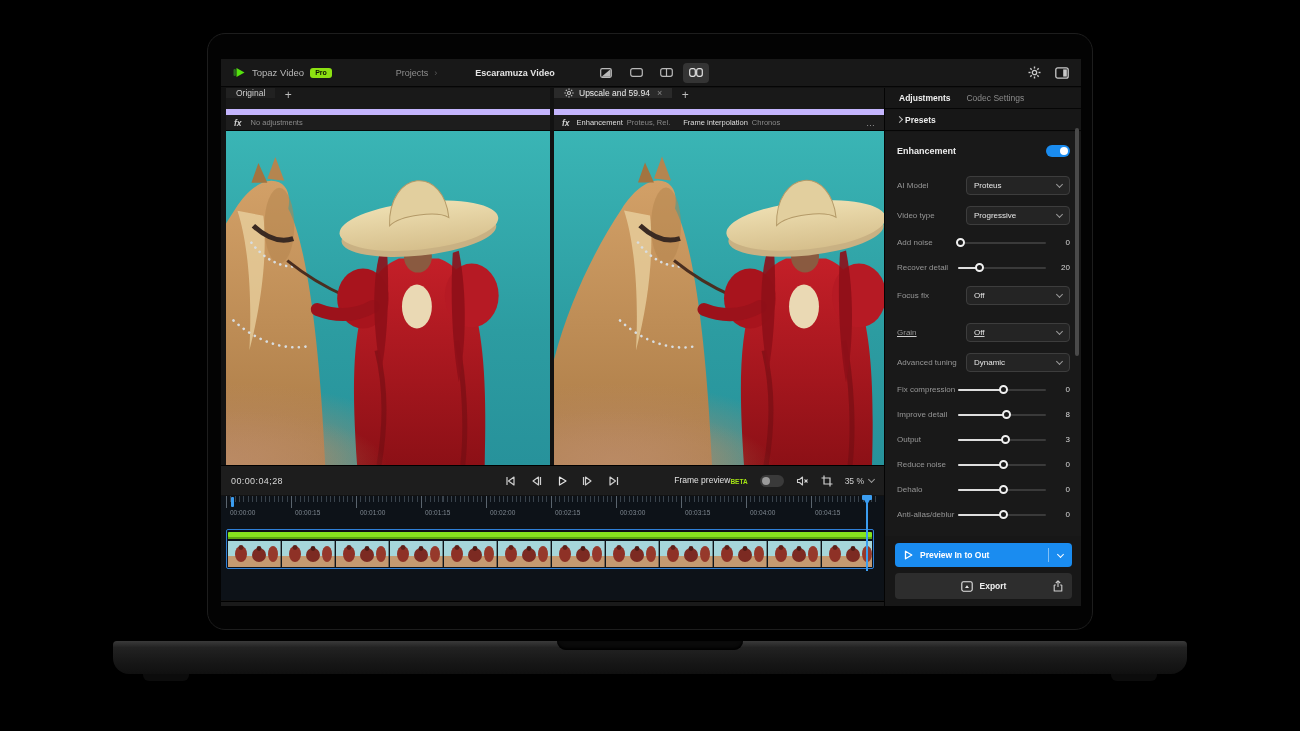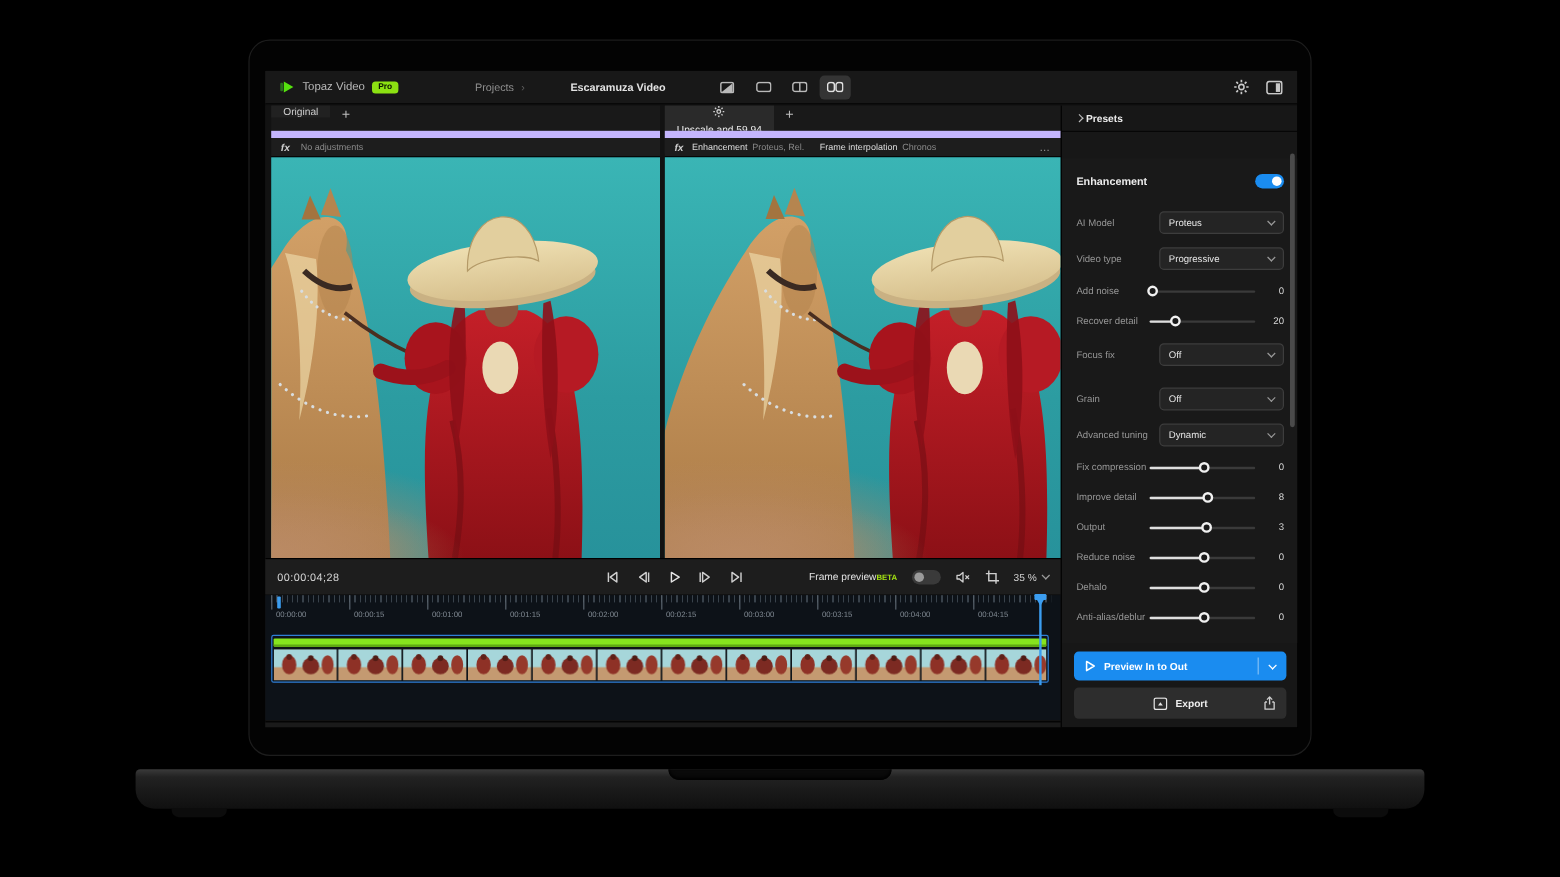--- a/index.html
+++ b/index.html
@@ -32,21 +32,21 @@
   .main{position:absolute;left:0;top:29px;width:860px;height:518px;display:flex;}
   .leftcol{width:663px;position:relative;}
   .sidebar{width:197px;height:518px;background:#171717;border-left:1px solid #040404;position:relative;}
 
   
   .panes{display:flex;padding-left:5px;gap:4px;background:#121212;}
   .pane{display:flex;flex-direction:column;}
   .pane.l{width:324px;} .pane.r{width:330px;}
   .tabrow{height:21px;background:#191919;display:flex;align-items:flex-start;}
   .tab{display:flex;align-items:center;gap:5px;padding:0 10px;font-size:8.5px;color:#cfcfcf;background:#212121;}
-  .tab.active{background:#2a2a2a;color:#ececec;flex-direction:column;}
+  .tab.active{background:#2a2a2a;color:#ececec;}
   .tab-close{color:#8a8a8a;font-size:9px;margin-left:2px;}
   .tab-add{width:26px;display:flex;align-items:center;justify-content:center;color:#bdbdbd;font-size:12px;}
   .labelrow{height:22px;background:#1d1d1d;display:flex;align-items:center;gap:7px;padding:0 8px;border-top:6px solid #c4b5fd;border-bottom:1px solid #060606;}
   .fx-badge{font-style:italic;font-weight:bold;color:#cfcfcf;font-size:8.5px;}
   .flt-name{color:#dedede;font-size:7.5px;}
   .flt-val{color:#8a8a8a;font-size:7.5px;margin-left:-3px;}
   .more-dots{margin-left:auto;color:#9a9a9a;letter-spacing:1px;}
   .preview{height:334px;overflow:hidden;background:#16696f;}
   .preview svg{display:block;width:100%;height:100%;}
 
@@ -407,20 +407,24 @@
             
             
             
             
             
             
           </div>
         </div>
 
         <aside class="sidebar">
+          <div class="sb-tabs">
+            <span class="sb-tab active">Adjustments</span>
+            <span class="sb-tab">Codec Settings</span>
+          </div>
           <div class="presets">
             <i class="pchv"></i>
             <b>Presets</b>
           </div>
           <div class="sb-scroll">
             <div class="enh-row">
               <b>Enhancement</b>
               <div class="toggle on">
                   <div class="knob"></div>
                 </div>
@@ -464,21 +468,21 @@
                     <span class="sval">20</span>
                   </div>
                 </div>
                 <div class="ctl-row select">
                   <span class="ctl-lab">Focus fix</span>
                   <div class="sel-box">
                     <span class="v">Off</span>
                     <i class="chv"></i>
                   </div>
                 </div>
-                <div class="ctl-row select" style="margin-top: 7px;">
+                <div class="ctl-row select" style="margin-top: 7px; text-decoration: underline;">
                   <span class="ctl-lab">Grain</span>
                   <div class="sel-box">
                     <span class="v">Off</span>
                     <i class="chv"></i>
                   </div>
                 </div>
                 <div class="ctl-row select">
                   <span class="ctl-lab">Advanced tuning</span>
                   <div class="sel-box">
                     <span class="v">Dynamic</span>

